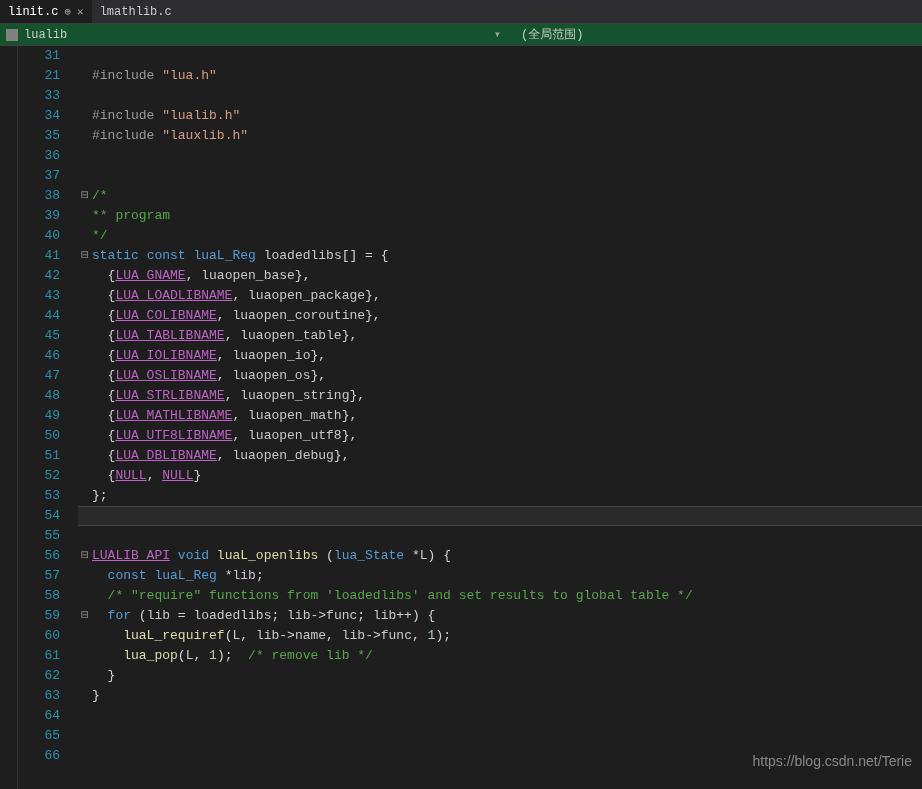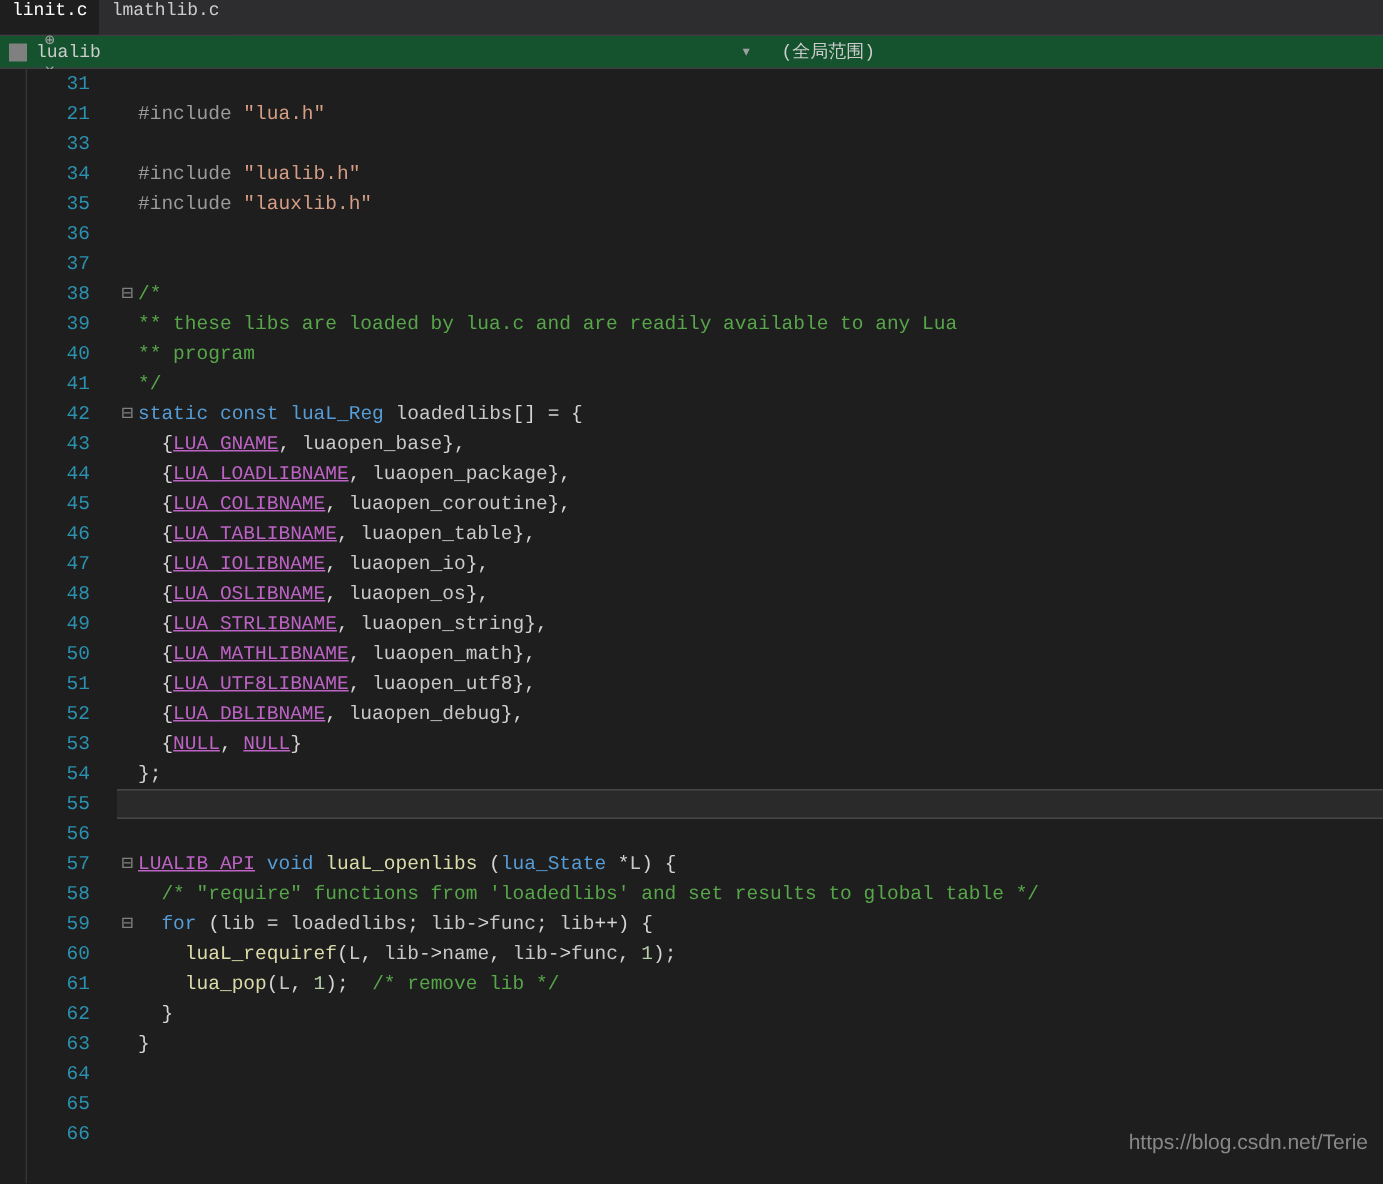--- a/index.html
+++ b/index.html
@@ -20,21 +20,20 @@
 }
 .tab {
   display: flex;
   align-items: center;
   padding: 0 8px;
   height: 100%;
   background: #2d2d30;
   color: #cccccc;
   font-size: 12px;
   gap: 6px;
-  flex-direction: column;
 }
 .tab.active {
   background: #1e1e1e;
   color: #ffffff;
 }
 .pin-icon, .close-icon {
   font-size: 11px;
   color: #a0a0a0;
 }
 .nav-bar {
@@ -200,39 +199,39 @@
     </div>
   <div class="code-area" id="code-area">
       <div class="line"><span class="fold-col"></span><span class="code-text"></span></div>
       <div class="line"><span class="fold-col"></span><span class="code-text"><span class="tok-include">#include </span><span class="tok-string">"lua.h"</span></span></div>
       <div class="line"><span class="fold-col"></span><span class="code-text"></span></div>
       <div class="line"><span class="fold-col"></span><span class="code-text"><span class="tok-include">#include </span><span class="tok-string">"lualib.h"</span></span></div>
       <div class="line"><span class="fold-col"></span><span class="code-text"><span class="tok-include">#include </span><span class="tok-string">"lauxlib.h"</span></span></div>
       <div class="line"><span class="fold-col"></span><span class="code-text"></span></div>
       <div class="line"><span class="fold-col"></span><span class="code-text"></span></div>
       <div class="line"><span class="fold-col">⊟</span><span class="code-text"><span class="tok-comment">/*</span></span></div>
-      <div class="line"><span class="fold-col"></span><span class="code-text"><span class="tok-comment">** these libs are loaded by lua.c and are readily available to any Lua</span></span></div>
       <div class="line"><span class="fold-col"></span><span class="code-text"><span class="tok-comment">** program</span></span></div>
       <div class="line"><span class="fold-col"></span><span class="code-text"><span class="tok-comment">*/</span></span></div>
       <div class="line"><span class="fold-col">⊟</span><span class="code-text"><span class="tok-keyword">static</span><span class="tok-punc"> </span><span class="tok-keyword">const</span><span class="tok-punc"> </span><span class="tok-type">luaL_Reg</span><span class="tok-punc"> </span><span class="tok-var">loadedlibs</span><span class="tok-punc">[] = {</span></span></div>
       <div class="line"><span class="fold-col"></span><span class="code-text"><span class="tok-punc">  {</span><span class="tok-macro">LUA_GNAME</span><span class="tok-punc">, </span><span class="tok-var">luaopen_base</span><span class="tok-punc">},</span></span></div>
       <div class="line"><span class="fold-col"></span><span class="code-text"><span class="tok-punc">  {</span><span class="tok-macro">LUA_LOADLIBNAME</span><span class="tok-punc">, </span><span class="tok-var">luaopen_package</span><span class="tok-punc">},</span></span></div>
       <div class="line"><span class="fold-col"></span><span class="code-text"><span class="tok-punc">  {</span><span class="tok-macro">LUA_COLIBNAME</span><span class="tok-punc">, </span><span class="tok-var">luaopen_coroutine</span><span class="tok-punc">},</span></span></div>
       <div class="line"><span class="fold-col"></span><span class="code-text"><span class="tok-punc">  {</span><span class="tok-macro">LUA_TABLIBNAME</span><span class="tok-punc">, </span><span class="tok-var">luaopen_table</span><span class="tok-punc">},</span></span></div>
       <div class="line"><span class="fold-col"></span><span class="code-text"><span class="tok-punc">  {</span><span class="tok-macro">LUA_IOLIBNAME</span><span class="tok-punc">, </span><span class="tok-var">luaopen_io</span><span class="tok-punc">},</span></span></div>
       <div class="line"><span class="fold-col"></span><span class="code-text"><span class="tok-punc">  {</span><span class="tok-macro">LUA_OSLIBNAME</span><span class="tok-punc">, </span><span class="tok-var">luaopen_os</span><span class="tok-punc">},</span></span></div>
       <div class="line"><span class="fold-col"></span><span class="code-text"><span class="tok-punc">  {</span><span class="tok-macro">LUA_STRLIBNAME</span><span class="tok-punc">, </span><span class="tok-var">luaopen_string</span><span class="tok-punc">},</span></span></div>
       <div class="line"><span class="fold-col"></span><span class="code-text"><span class="tok-punc">  {</span><span class="tok-macro">LUA_MATHLIBNAME</span><span class="tok-punc">, </span><span class="tok-var">luaopen_math</span><span class="tok-punc">},</span></span></div>
       <div class="line"><span class="fold-col"></span><span class="code-text"><span class="tok-punc">  {</span><span class="tok-macro">LUA_UTF8LIBNAME</span><span class="tok-punc">, </span><span class="tok-var">luaopen_utf8</span><span class="tok-punc">},</span></span></div>
       <div class="line"><span class="fold-col"></span><span class="code-text"><span class="tok-punc">  {</span><span class="tok-macro">LUA_DBLIBNAME</span><span class="tok-punc">, </span><span class="tok-var">luaopen_debug</span><span class="tok-punc">},</span></span></div>
       <div class="line"><span class="fold-col"></span><span class="code-text"><span class="tok-punc">  {</span><span class="tok-macro">NULL</span><span class="tok-punc">, </span><span class="tok-macro">NULL</span><span class="tok-punc">}</span></span></div>
       <div class="line"><span class="fold-col"></span><span class="code-text"><span class="tok-punc">};</span></span></div>
       <div class="line highlight-line"><span class="fold-col"></span><span class="code-text"></span></div>
       <div class="line"><span class="fold-col"></span><span class="code-text"></span></div>
       <div class="line"><span class="fold-col">⊟</span><span class="code-text"><span class="tok-macro">LUALIB_API</span><span class="tok-punc"> </span><span class="tok-keyword">void</span><span class="tok-punc"> </span><span class="tok-func">luaL_openlibs</span><span class="tok-punc"> (</span><span class="tok-type">lua_State</span><span class="tok-punc"> *</span><span class="tok-var">L</span><span class="tok-punc">) {</span></span></div>
+      <div class="line"><span class="fold-col"></span><span class="code-text"><span class="tok-punc">  </span><span class="tok-keyword">const</span><span class="tok-punc"> </span><span class="tok-type">luaL_Reg</span><span class="tok-punc"> *</span><span class="tok-var">lib</span><span class="tok-punc">;</span></span></div>
       <div class="line"><span class="fold-col"></span><span class="code-text"><span class="tok-punc">  </span><span class="tok-comment">/* "require" functions from 'loadedlibs' and set results to global table */</span></span></div>
       <div class="line"><span class="fold-col">⊟</span><span class="code-text"><span class="tok-punc">  </span><span class="tok-keyword">for</span><span class="tok-punc"> (</span><span class="tok-var">lib</span><span class="tok-punc"> = </span><span class="tok-var">loadedlibs</span><span class="tok-punc">; </span><span class="tok-var">lib</span><span class="tok-punc">-&gt;</span><span class="tok-var">func</span><span class="tok-punc">; </span><span class="tok-var">lib</span><span class="tok-punc">++) {</span></span></div>
       <div class="line"><span class="fold-col"></span><span class="code-text"><span class="tok-punc">    </span><span class="tok-func">luaL_requiref</span><span class="tok-punc">(</span><span class="tok-var">L</span><span class="tok-punc">, </span><span class="tok-var">lib</span><span class="tok-punc">-&gt;</span><span class="tok-var">name</span><span class="tok-punc">, </span><span class="tok-var">lib</span><span class="tok-punc">-&gt;</span><span class="tok-var">func</span><span class="tok-punc">, </span><span class="tok-num">1</span><span class="tok-punc">);</span></span></div>
       <div class="line"><span class="fold-col"></span><span class="code-text"><span class="tok-punc">    </span><span class="tok-func">lua_pop</span><span class="tok-punc">(</span><span class="tok-var">L</span><span class="tok-punc">, </span><span class="tok-num">1</span><span class="tok-punc">);  </span><span class="tok-comment">/* remove lib */</span></span></div>
       <div class="line"><span class="fold-col"></span><span class="code-text"><span class="tok-punc">  }</span></span></div>
       <div class="line"><span class="fold-col"></span><span class="code-text"><span class="tok-punc">}</span></span></div>
       <div class="line"><span class="fold-col"></span><span class="code-text"></span></div>
       <div class="line"><span class="fold-col"></span><span class="code-text"></span></div>
     </div>
   <div class="watermark">https://blog.csdn.net/Terie</div>

